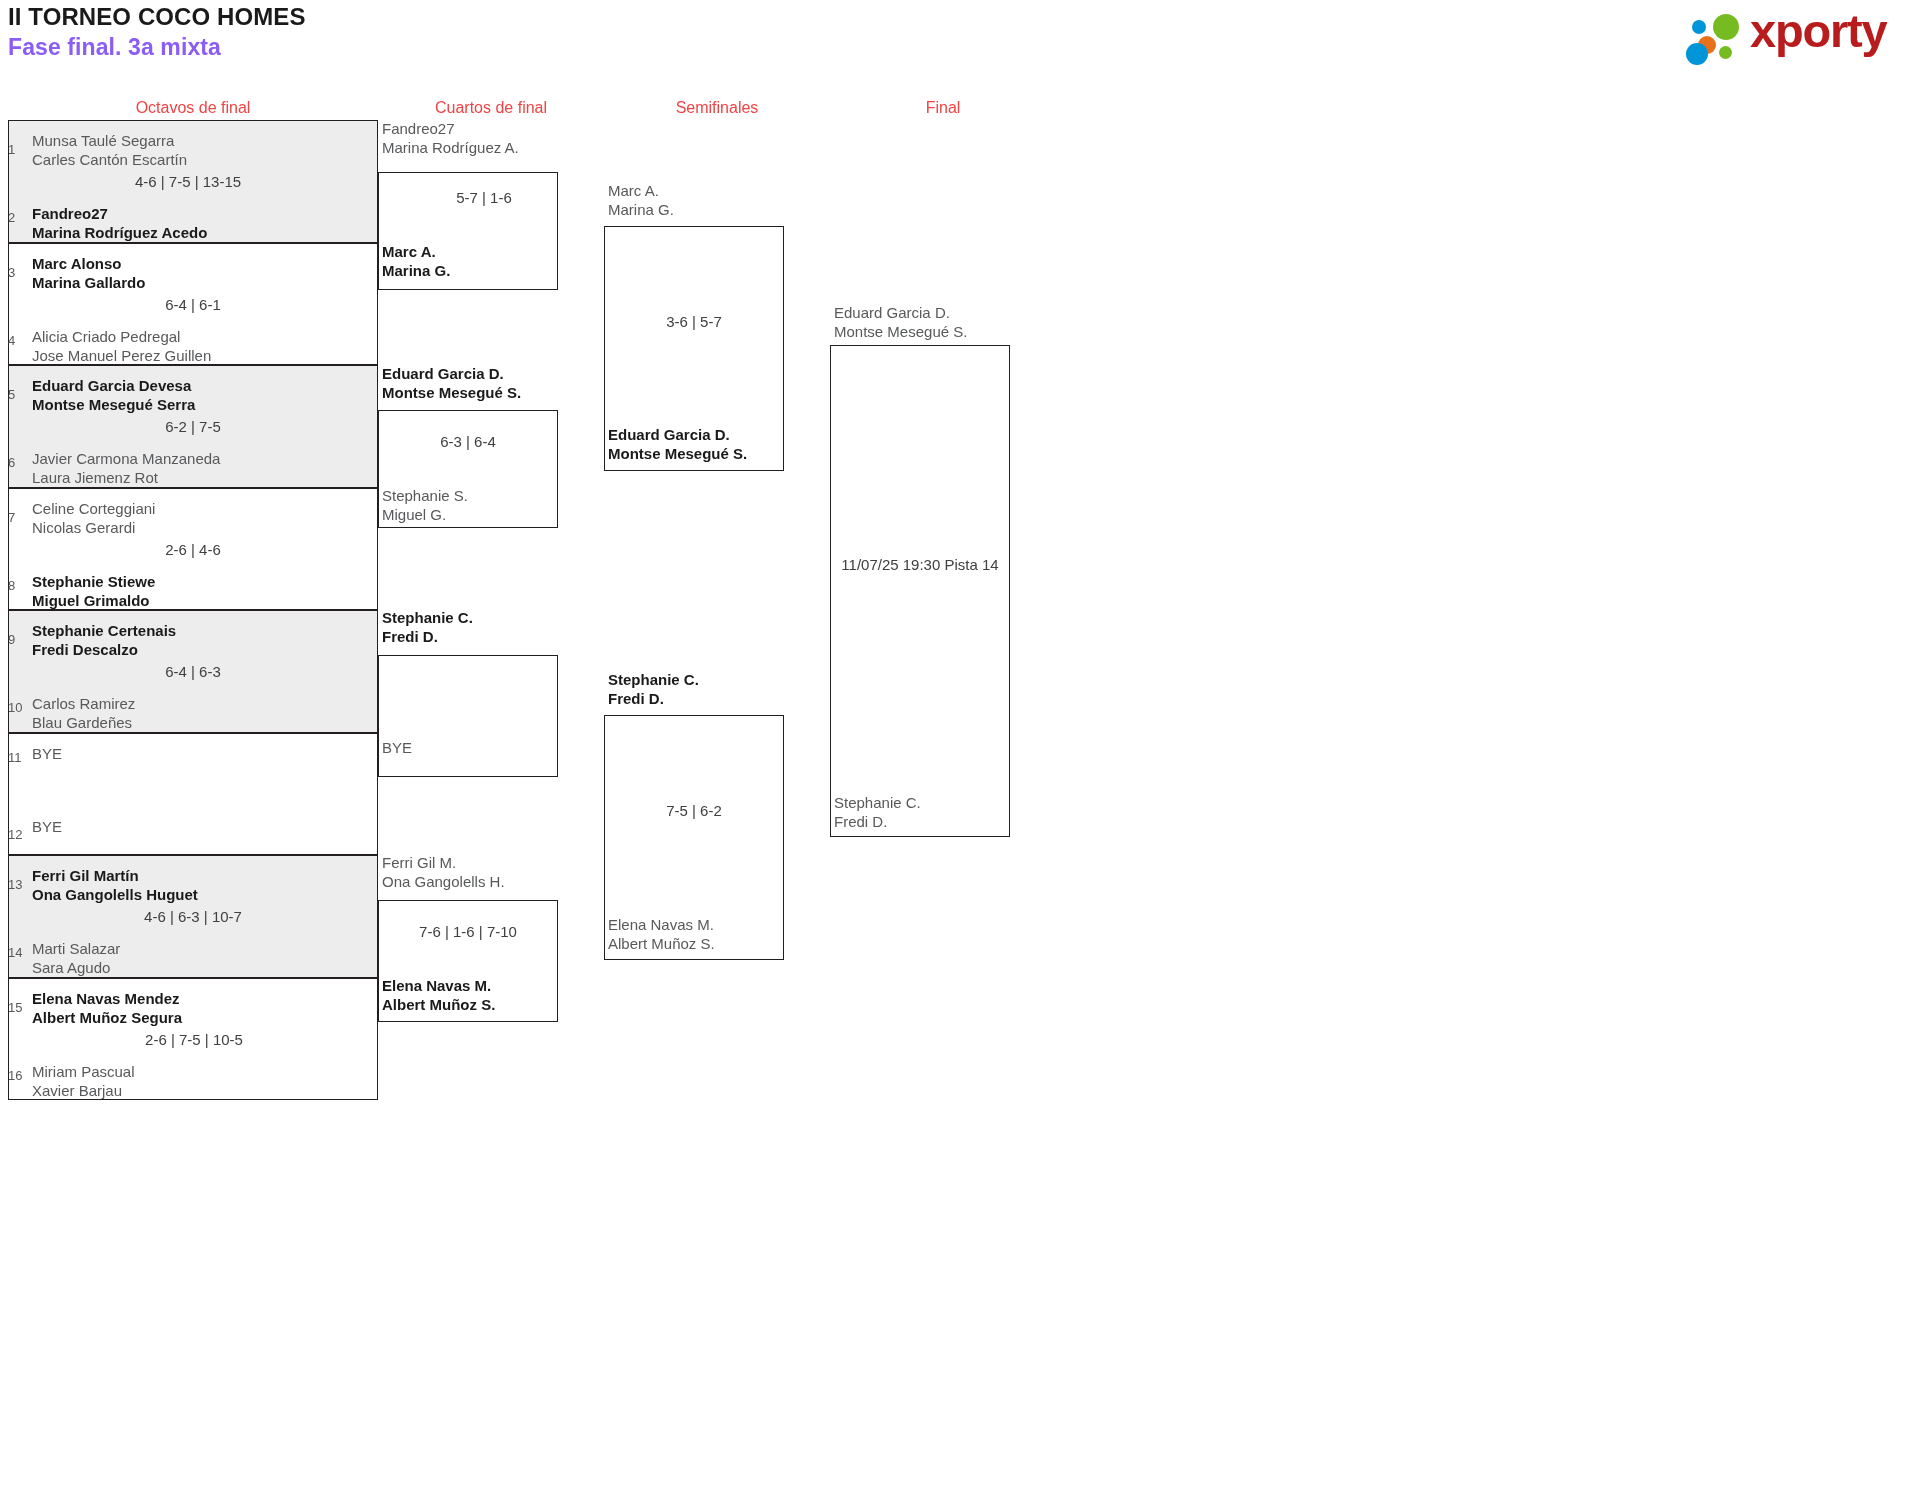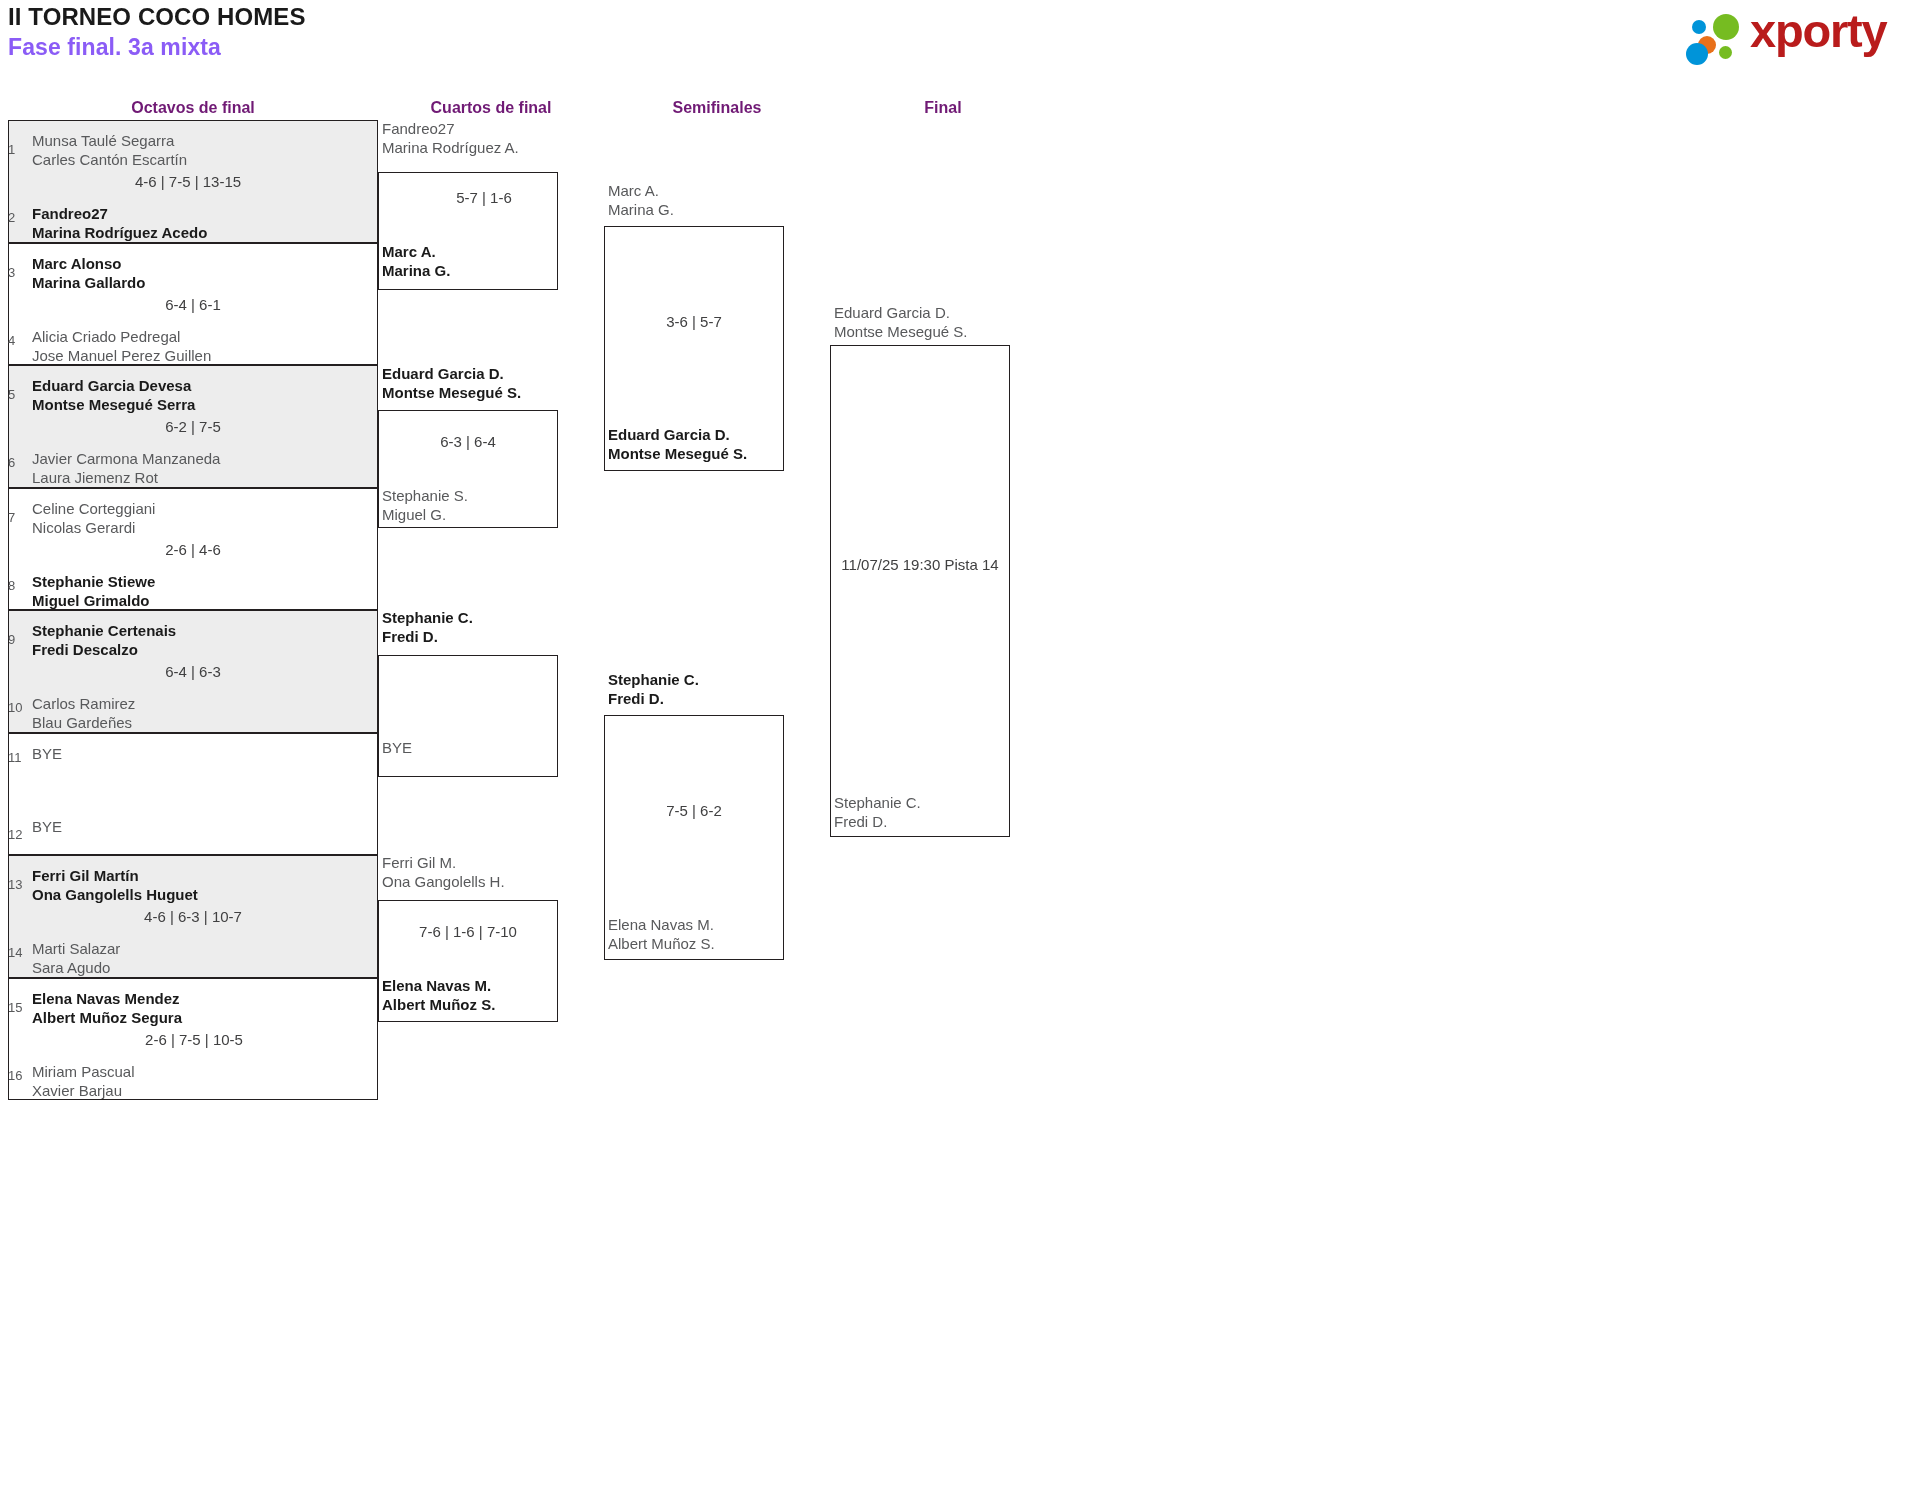--- a/index.html
+++ b/index.html
@@ -35,22 +35,22 @@
   #dot-blue-big    { left: 0px;  top: 31px; width: 22px; height: 22px; background: #0094d9; }
   #dot-green-small { left: 33px; top: 34px; width: 13px; height: 13px; background: #76bc21; }
   #logo-text {
     position: absolute; left: 64px; top: -3px;
     font-size: 47px; font-weight: bold; color: #b91c1c;
     letter-spacing: -1.2px; line-height: 56px;
   }
 
   
   .round-heading {
-    position: absolute; font-size: 16px; font-weight: bold;
-    color: #701a75; text-align: center; line-height: 20px;
+    position: absolute; font-size: 16px; font-weight: normal;
+    color: #ef4444; text-align: center; line-height: 20px;
   }
   #round-head-0 { left: 8px;   top: 98px; width: 370px; }
   #round-head-1 { left: 378px; top: 98px; width: 226px; }
   #round-head-2 { left: 604px; top: 98px; width: 226px; }
   #round-head-3 { left: 830px; top: 98px; width: 226px; }
 
   
   #bracket { position: absolute; left: 0; top: 0; width: 1920px; height: 1492px; }
 
   .cell {

